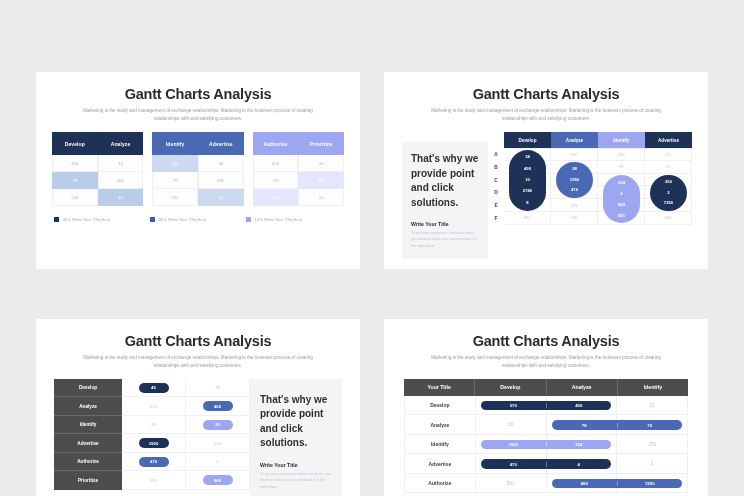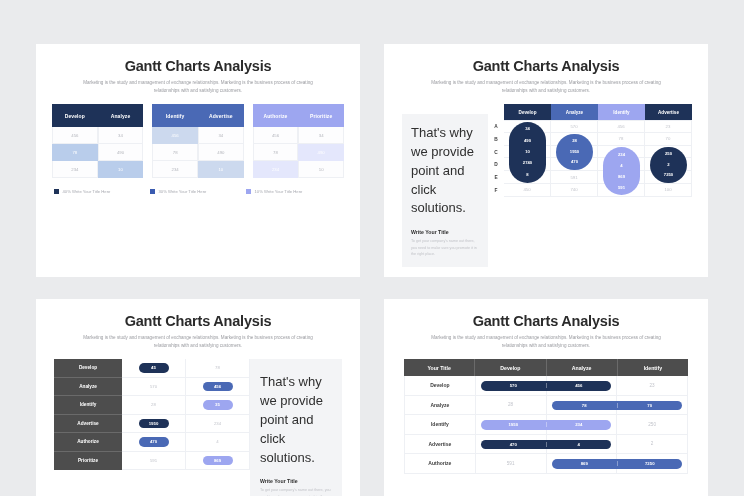--- a/index.html
+++ b/index.html
@@ -18,20 +18,21 @@
     column-gap: 24px;
     row-gap: 22px;
     padding: 44px 36px;
   }
   .slide {
     background: #ffffff;
     position: relative;
     padding: 14px 16px 10px 16px;
     display: flex;
     flex-direction: column;
+    margin-top: 28px;
   }
   .slide-title {
     text-align: center;
     font-size: 14.5px;
     font-weight: bold;
     color: #2b2b2b;
     letter-spacing: -0.2px;
     margin-bottom: 5px;
   }
   .slide-sub {
@@ -63,21 +64,21 @@
   .p1-leg { flex: 1; display: flex; align-items: center; gap: 4px; }
   .p1-sw { width: 4.5px; height: 4.5px; flex: none; }
   .p1-leg-t { font-size: 4.2px; color: #a7a9b0; }
 
   
   .p2-wrap { display: flex; gap: 0; align-items: flex-start; padding-left: 2px; }
   .p2-note {
     width: 86px; flex: none; background: #f3f4f6; padding: 10px 9px;
     align-self: stretch; margin-top: 10px;
   }
-  .p2-note-h { font-size: 13px; font-weight: normal; color: #2f2f2f; line-height: 1.45; }
+  .p2-note-h { font-size: 10px; font-weight: bold; color: #2f2f2f; line-height: 1.45; }
   .p2-note-sh { font-size: 5.2px; font-weight: bold; color: #2f2f2f; margin-top: 11px; }
   .p2-note-b { font-size: 3.7px; color: #c2c3c8; line-height: 1.7; margin-top: 3px; }
   .p2-tbl { flex: 1; position: relative; }
   .p2-hrow { display: flex; height: 16px; margin-left: 16px; }
   .p2-hcell {
     flex: 1; display: flex; align-items: center; justify-content: center;
     font-size: 4.6px; font-weight: bold; color: #fff;
   }
   .p2-grid { position: relative; margin-left: 16px; }
   .p2-rrow { display: flex; height: 12.8px; position: relative; }

